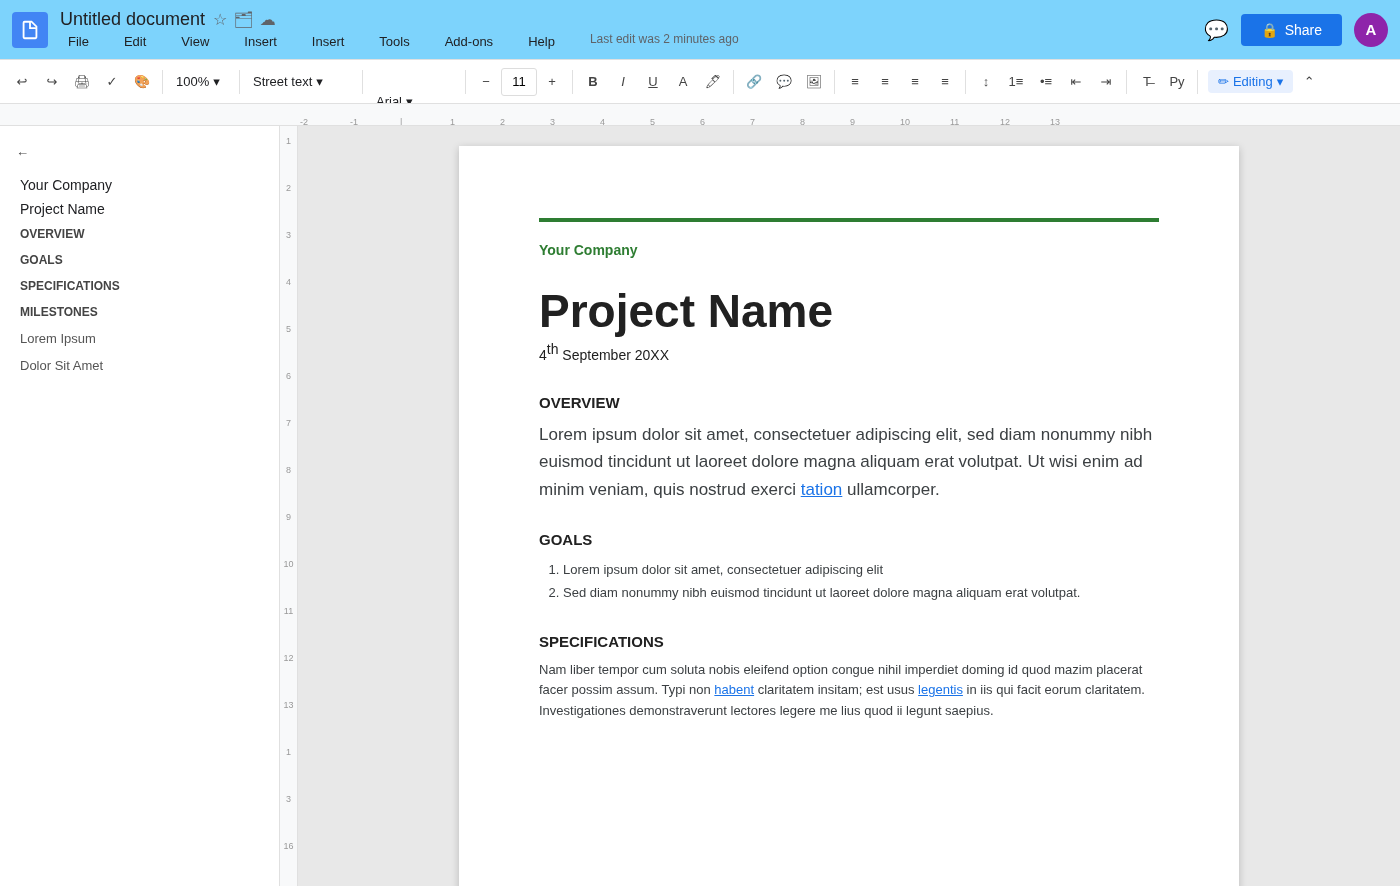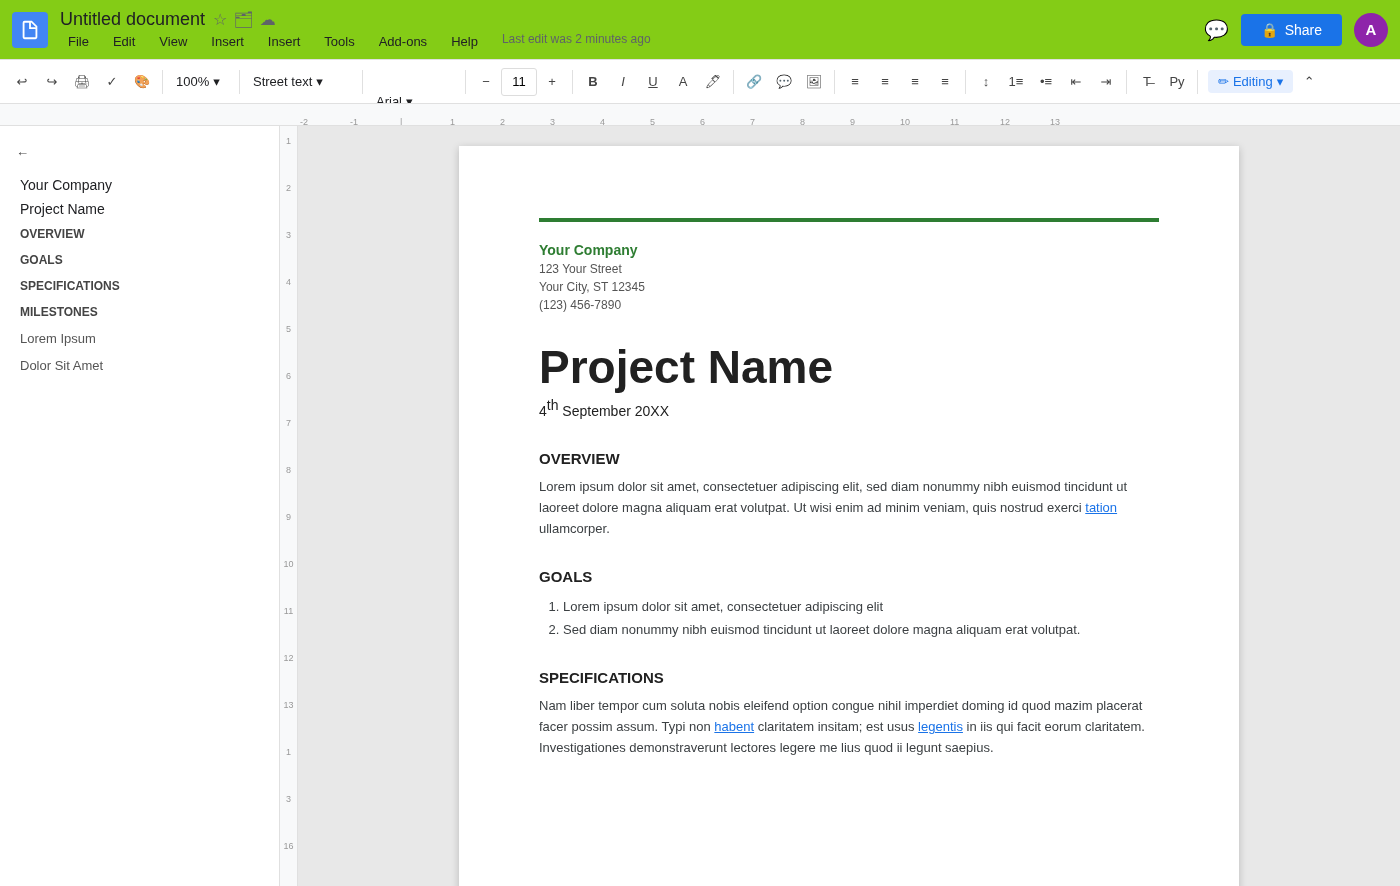--- a/index.html
+++ b/index.html
@@ -1,40 +1,40 @@
 <!DOCTYPE html>
 <html><head>
   <meta charset="utf-8">
   <style>
     * { box-sizing: border-box; margin: 0; padding: 0; }
     body { font-family: Arial, sans-serif; font-size: 13px; background: #f0f0f0; color: #333; overflow: hidden; height: 886px; width: 1400px; }
 
     
     .top-bar {
       height: 60px;
-      background: #84cc16;
+      background: #7dd3fc;
       display: flex;
       align-items: center;
       padding: 0 12px;
       border-bottom: 1px solid #e0e0e0;
     }
     .app-icon {
       width: 36px; height: 36px;
       background: #4285f4;
       border-radius: 4px;
       display: flex; align-items: center; justify-content: center;
       margin-right: 12px;
     }
     .app-icon svg { width: 22px; height: 22px; }
     .doc-title-area { display: flex; flex-direction: column; flex: 1; }
     .doc-title { font-size: 18px; color: #202124; font-weight: normal; }
     .doc-title-row { display: flex; align-items: center; gap: 8px; }
     .doc-title-icons { display: flex; gap: 6px; align-items: center; }
     .title-icon { color: #5f6368; font-size: 16px; cursor: pointer; }
-    .menu-bar { display: flex; gap: 8px; margin-top: 2px; }
+    .menu-bar { display: flex; gap: 19px; margin-top: 2px; }
     .menu-item { font-size: 13px; color: #202124; padding: 2px 8px; border-radius: 4px; cursor: pointer; }
     .last-edit { font-size: 12px; color: #5f6368; margin-left: 8px; }
     .top-right { display: flex; align-items: center; gap: 12px; margin-left: auto; }
     .chat-icon { color: #5f6368; cursor: pointer; font-size: 20px; }
     .share-btn {
       background: #1a73e8; color: #fff;
       border: none; border-radius: 4px;
       padding: 8px 20px; font-size: 14px; font-weight: 500;
       cursor: pointer; display: flex; align-items: center; gap: 6px;
     }
@@ -173,21 +173,21 @@
     }
     .project-date { font-size: 14px; color: #212121; margin-bottom: 32px; }
     .project-date sup { font-size: 14px; }
 
     .section-heading {
       font-size: 15px; font-weight: bold; color: #212121;
       text-transform: uppercase; margin-bottom: 10px; margin-top: 28px;
     }
 
     .body-text {
-      font-size: 13px; color: #3c4043; line-height: 1.6; margin-bottom: 16px;
+      font-size: 17px; color: #3c4043; line-height: 1.6; margin-bottom: 16px;
     }
     .link-text { color: #1a73e8; text-decoration: underline; }
 
     .goals-list { margin-left: 24px; margin-bottom: 16px; }
     .goals-list li { font-size: 13px; color: #3c4043; line-height: 1.8; }
 
     .spec-text { font-size: 13px; color: #3c4043; line-height: 1.6; }
   </style>
 </head>
 <body>
@@ -346,25 +346,20 @@
       <div class="left-ruler-tick">3</div>
       <div class="left-ruler-tick">16</div>
     </div>
 
     <div class="doc-area">
       <div class="page">
 
         <div class="page-header-line"></div>
 
         <div class="company-name">Your Company</div>
-        <div class="company-address">
-          <div>123 Your Street</div>
-          <div>Your City, ST 12345</div>
-          <div>(123) 456-7890</div>
-        </div>
 
         <div class="project-name">Project Name</div>
         <div class="project-date">
           <span>4</span><sup>th</sup><span> September 20XX</span>
         </div>
 
         <div class="section-heading">OVERVIEW</div>
         <div class="body-text">
           Lorem ipsum dolor sit amet, consectetuer adipiscing elit, sed diam nonummy nibh euismod tincidunt ut laoreet dolore magna aliquam erat volutpat. Ut wisi enim ad minim veniam, quis nostrud exerci <span class="link-text">tation</span> ullamcorper.
         </div>

